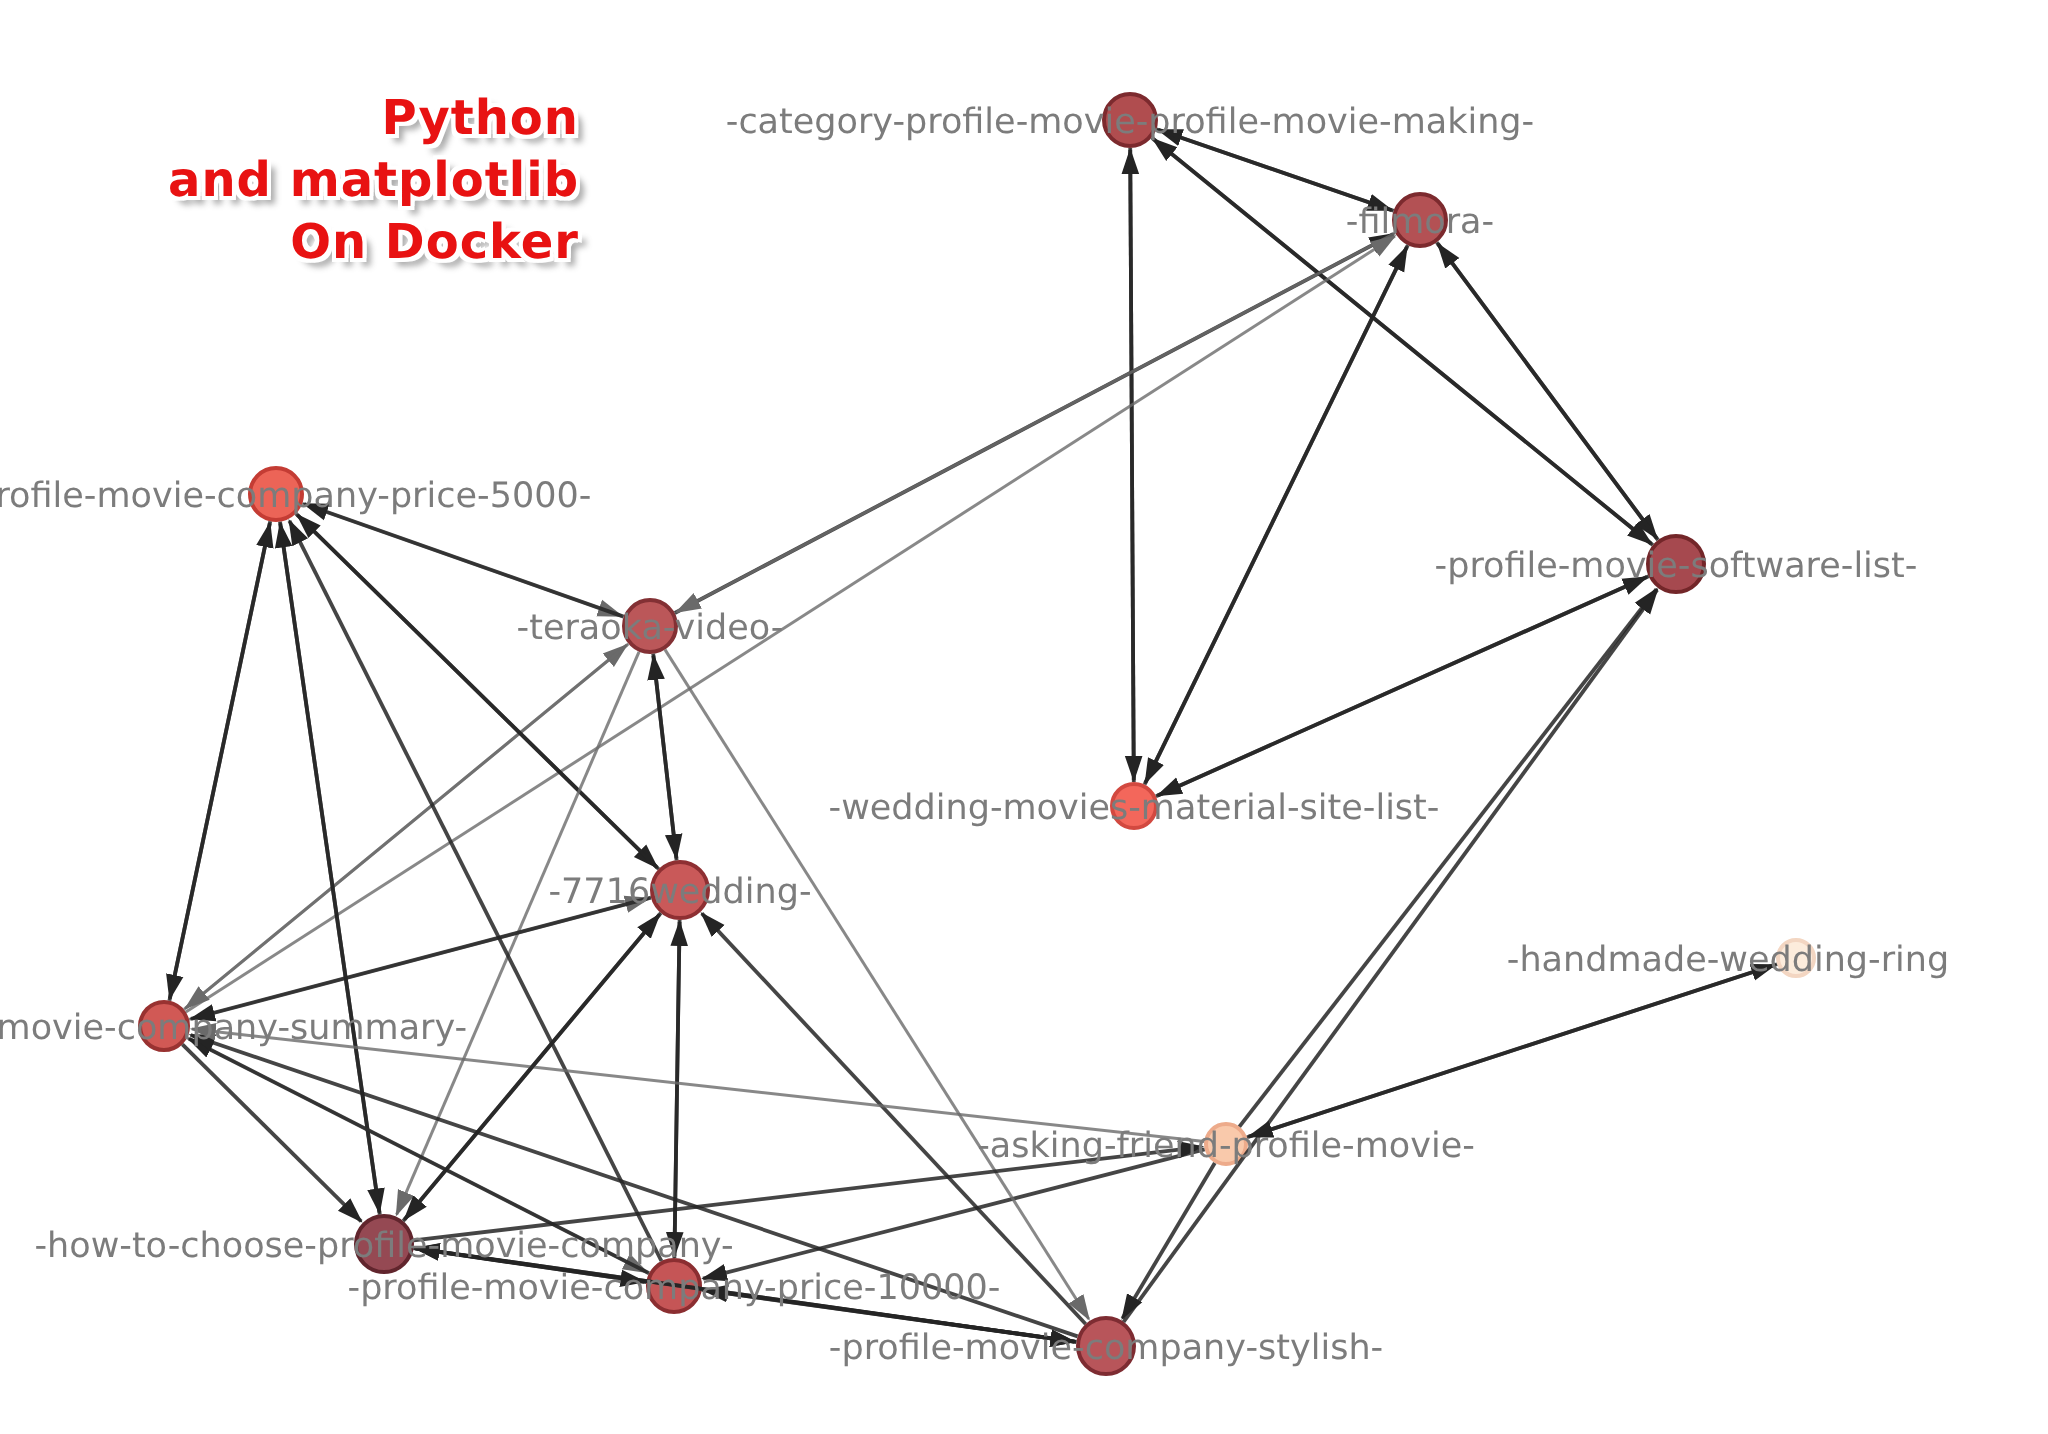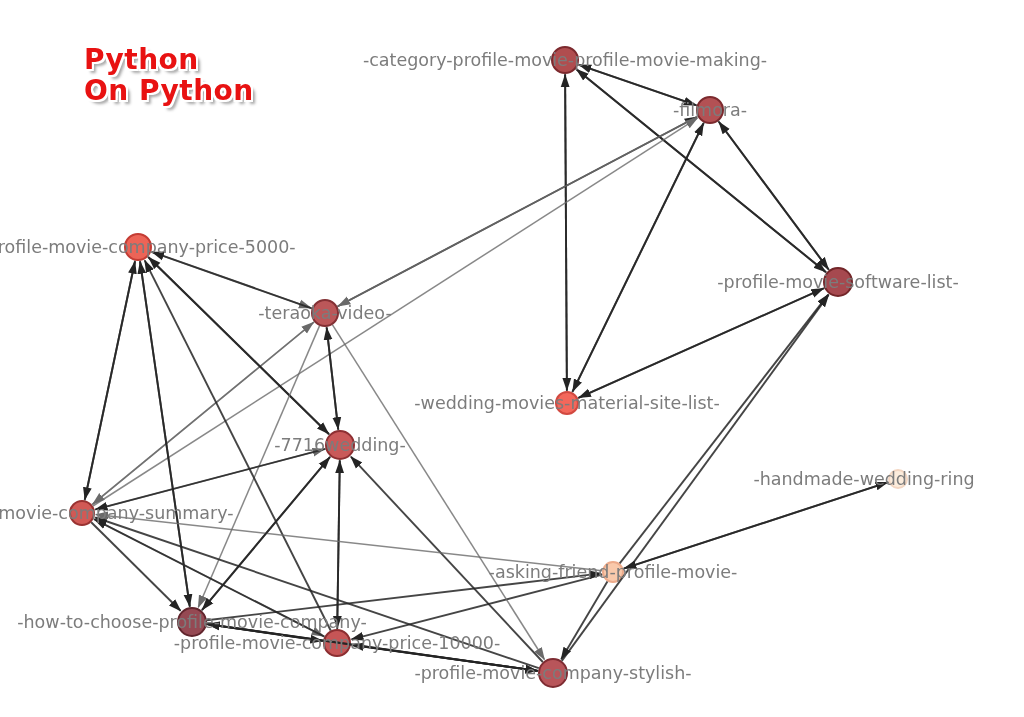--- a/index.html
+++ b/index.html
@@ -5,28 +5,29 @@
   html,body{margin:0;padding:0;}
   body{
     width:1024px;height:717px;background:#ffffff;position:relative;
     overflow:hidden;font-family:"DejaVu Sans",sans-serif;
   }
   .stage{position:absolute;inset:0;}
   #graph-svg{position:absolute;left:0;top:0;}
   .fig-title{
     position:absolute;left:84px;top:44px;
     font-family:"DejaVu Sans",sans-serif;
-    font-weight:bold;font-size:28px;line-height:31px;
+    font-weight:bold;font-size:24px;line-height:31px;
     letter-spacing:0.5px;
     text-shadow:
       -2px -2px 0 #ffffff, 2px -2px 0 #ffffff,
       -2px 2px 0 #ffffff, 2px 2px 0 #ffffff,
       -2px 0 0 #ffffff, 2px 0 0 #ffffff,
       0 -2px 0 #ffffff, 0 2px 0 #ffffff,
       4px 4px 3px rgba(150,150,150,0.85);
+    text-align: right;
   }
   .node-label{
     font-family:"DejaVu Sans",sans-serif;
     fill:#7c7c7c;
     user-select:none;
   }
 </style>
 </head>
 <body>
 
@@ -123,15 +124,16 @@
         <text x="864" y="485.3" text-anchor="middle" font-size="17.5" class="node-label" fill="#7c7c7c">-handmade-wedding-ring</text>
         <text x="82" y="519.3" text-anchor="middle" font-size="17.5" class="node-label" fill="#7c7c7c">-profile-movie-company-summary-</text>
         <text x="613" y="578.3" text-anchor="middle" font-size="17.5" class="node-label" fill="#7c7c7c">-asking-friend-profile-movie-</text>
         <text x="192" y="628.3" text-anchor="middle" font-size="17.5" class="node-label" fill="#7c7c7c">-how-to-choose-profile-movie-company-</text>
         <text x="337" y="649.3" text-anchor="middle" font-size="17.5" class="node-label" fill="#7c7c7c">-profile-movie-company-price-10000-</text>
         <text x="553" y="679.3" text-anchor="middle" font-size="17.5" class="node-label" fill="#7c7c7c">-profile-movie-company-stylish-</text>
       </g>
     </svg>
   <div class="fig-title" style="color: rgb(232, 18, 18);">
     <div>Python</div>
-    <div>On Python</div>
+    <div>and matplotlib</div>
+    <div>On Docker</div>
   </div>
 </div>
 
 </body></html>

